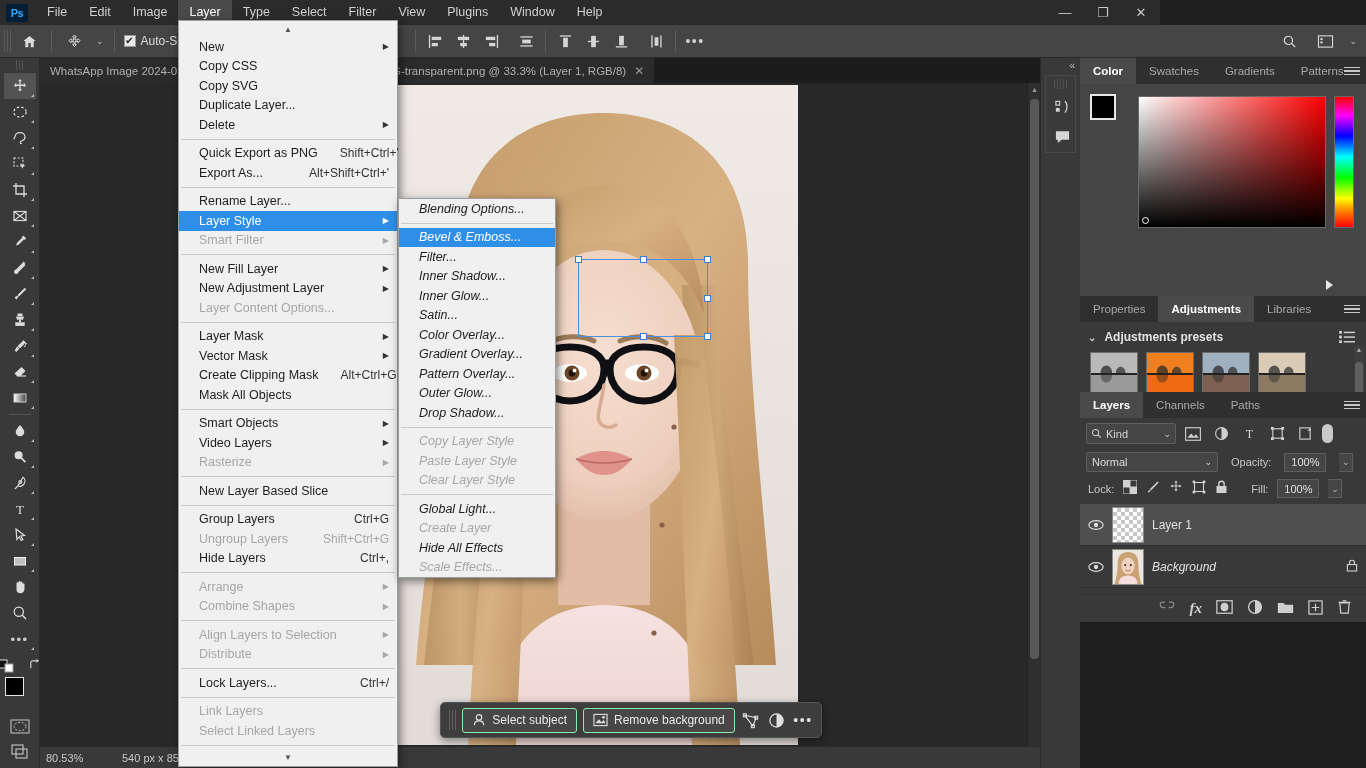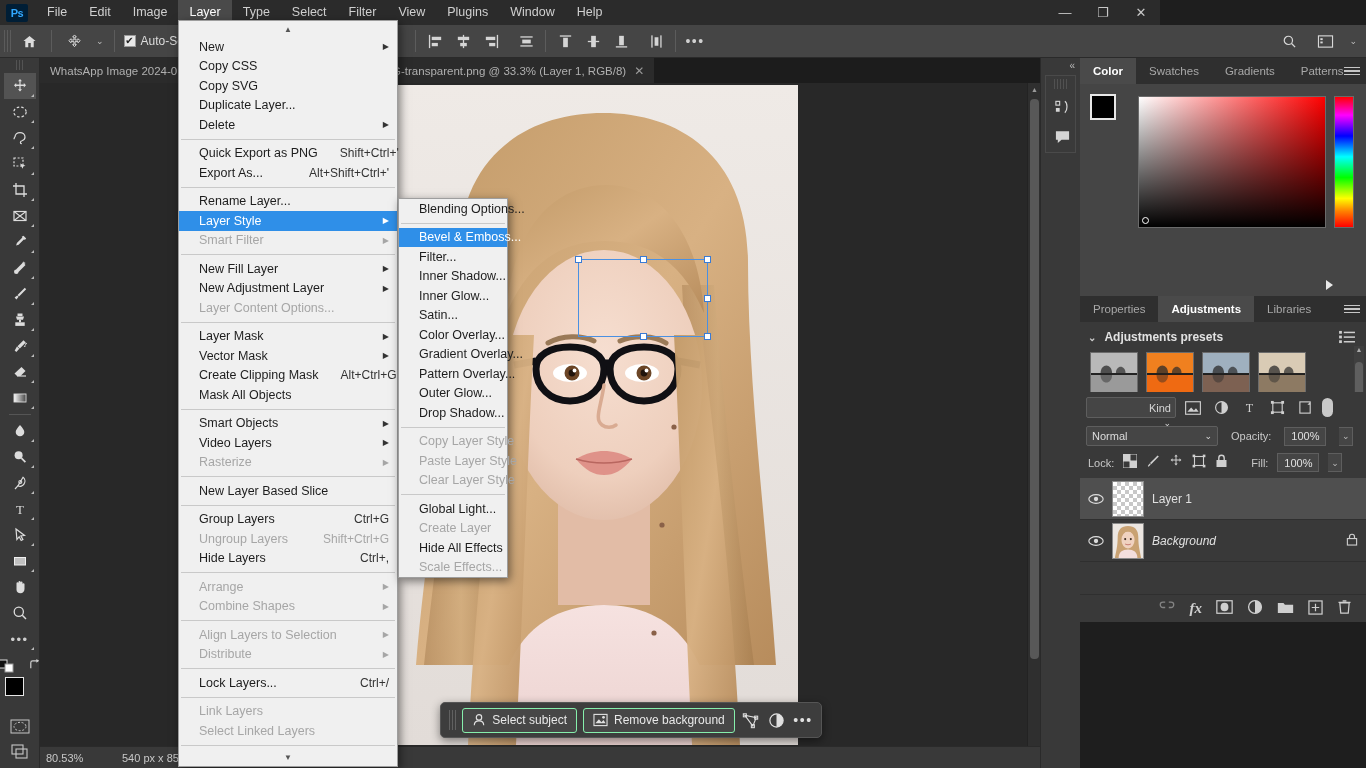--- a/index.html
+++ b/index.html
@@ -128,22 +128,22 @@
   .more-p { width:48px; height:44px; background:#4e4e4e; display:flex; align-items:center; justify-content:center;
             font-size:10px; color:#ddd; font-weight:bold; }
   .createown { text-align:center; font-size:13px; color:#cfcfcf; padding:14px 0 6px; font-weight:bold; }
   .adjscroll { position:absolute; right:2px; top:24px; width:10px; height:215px; background:#3f3f3f; }
   .adjscroll .th { position:absolute; left:1px; top:16px; width:8px; height:55px; background:#5f5f5f; border-radius:4px; }
   .adjscroll .ar { position:absolute; left:0; top:0; width:10px; height:12px; font-size:7px; color:#aaa; text-align:center; }
 
   
   .layerspanel { position:absolute; left:0; bottom:0; width:286px; height:230px; background:#393939; }
   .lrow1 { display:flex; align-items:center; gap:6px; padding:5px 6px; }
-  .kindsel { display:flex; align-items:flex-end; gap:4px; width:90px; height:21px; background:#454545; border:1px solid #5e5e5e;
-             border-radius:2px; padding:0 4px; font-size:11px; color:#d5d5d5;flex-direction:column; }
+  .kindsel { display:flex; align-items:center; gap:4px; width:90px; height:21px; background:#454545; border:1px solid #5e5e5e;
+             border-radius:2px; padding:0 4px; font-size:11px; color:#d5d5d5; }
   .kindsel .cv { margin-left:auto; font-size:9px; }
   .filtic { width:22px; height:21px; display:flex; align-items:center; justify-content:center; color:#d0d0d0; }
   .toggle-pill { width:11px; height:19px; border-radius:6px; background:#c9c9c9; }
   .lrow2 { display:flex; align-items:center; gap:13px; padding:3px 6px; }
   .blendsel { display:flex; align-items:center; width:132px; height:20px; background:#454545; border:1px solid #5e5e5e; border-radius:2px;
               padding:0 5px; font-size:11px; color:#dcdcdc; }
   .blendsel .cv { margin-left:auto; font-size:9px; }
   .lbl { font-size:11px; color:#c8c8c8; }
   .numfield { width:42px; height:19px; background:#454545; border:1px solid #5e5e5e; font-size:11px; color:#e0e0e0;
               display:flex; align-items:center; justify-content:center; }
@@ -172,21 +172,21 @@
   .mrow { display:flex; align-items:center; height:19.5px; padding:0 8px 0 20px; white-space:nowrap; position:relative; }
   .mrow .lab { flex:1; }
   .mrow .acc { color:#333; font-size:12px; padding-left:22px; }
   .mrow .arr { font-size:8px; color:#333; padding-left:10px; }
   .mrow.disabled { color:#a6a6a6; }
   .mrow.disabled .acc, .mrow.disabled .arr { color:#a6a6a6; }
   .mrow.hi { background:#2f8fe8; color:#fff; }
   .mrow.hi .arr { color:#fff; }
   .msep { height:1px; background:#c9c9c9; margin:4px 2px; }
   #layer-menu { left:178px; top:20px; width:220px; }
-  #layerstyle-menu { left:398px; top:198px; width:110px; }
+  #layerstyle-menu { left:398px; top:198px; width:158px;font-style:italic; }
 </style>
 </head>
 <body>
 
 <div class="app">
 
   <div class="titlebar">
     <div class="ps-logo">Ps</div>
     <div class="menubar" id="menubar">
         <div class="mi">File</div>
@@ -756,20 +756,30 @@
         </div>
         <div class="createown">Create your own presets</div>
         <div class="adjscroll">
           <div class="ar">▲</div>
           <div class="th"></div>
         </div>
       </div>
     </div>
 
     <div class="layerspanel">
+      <div class="panel-tabs" id="layers-tabs">
+        <div class="ptab active">Layers</div>
+          <div class="ptab">Channels</div>
+          <div class="ptab">Paths</div>
+          <div class="pmenu">
+            <i></i>
+            <i></i>
+            <i></i>
+          </div>
+      </div>
 
       <div class="lrow1">
         <div class="kindsel">
           <svg width="11" height="11" viewBox="0 0 12 12">
               <circle cx="5" cy="5" r="3.4" fill="none" stroke="#cfcfcf" stroke-width="1.1"></circle>
               <line x1="7.4" y1="7.4" x2="10.6" y2="10.6" stroke="#cfcfcf" stroke-width="1.2"></line>
             </svg>
           <span>Kind</span>
           <span class="cv">⌄</span>
         </div>

